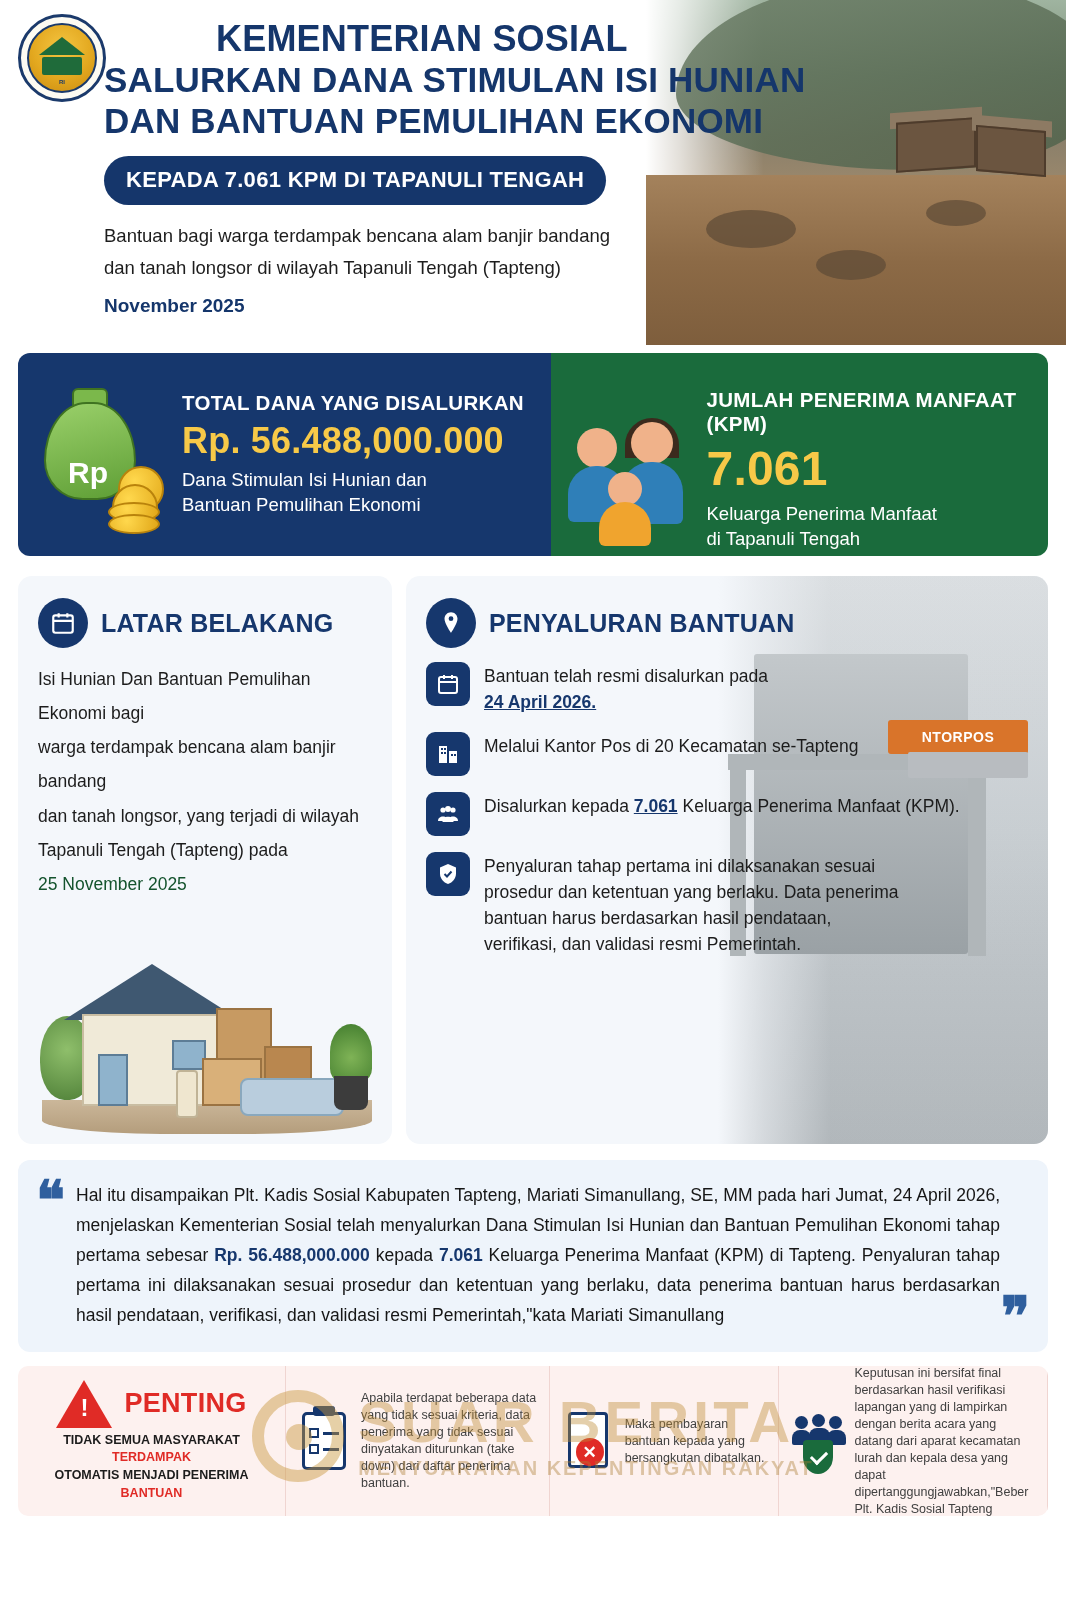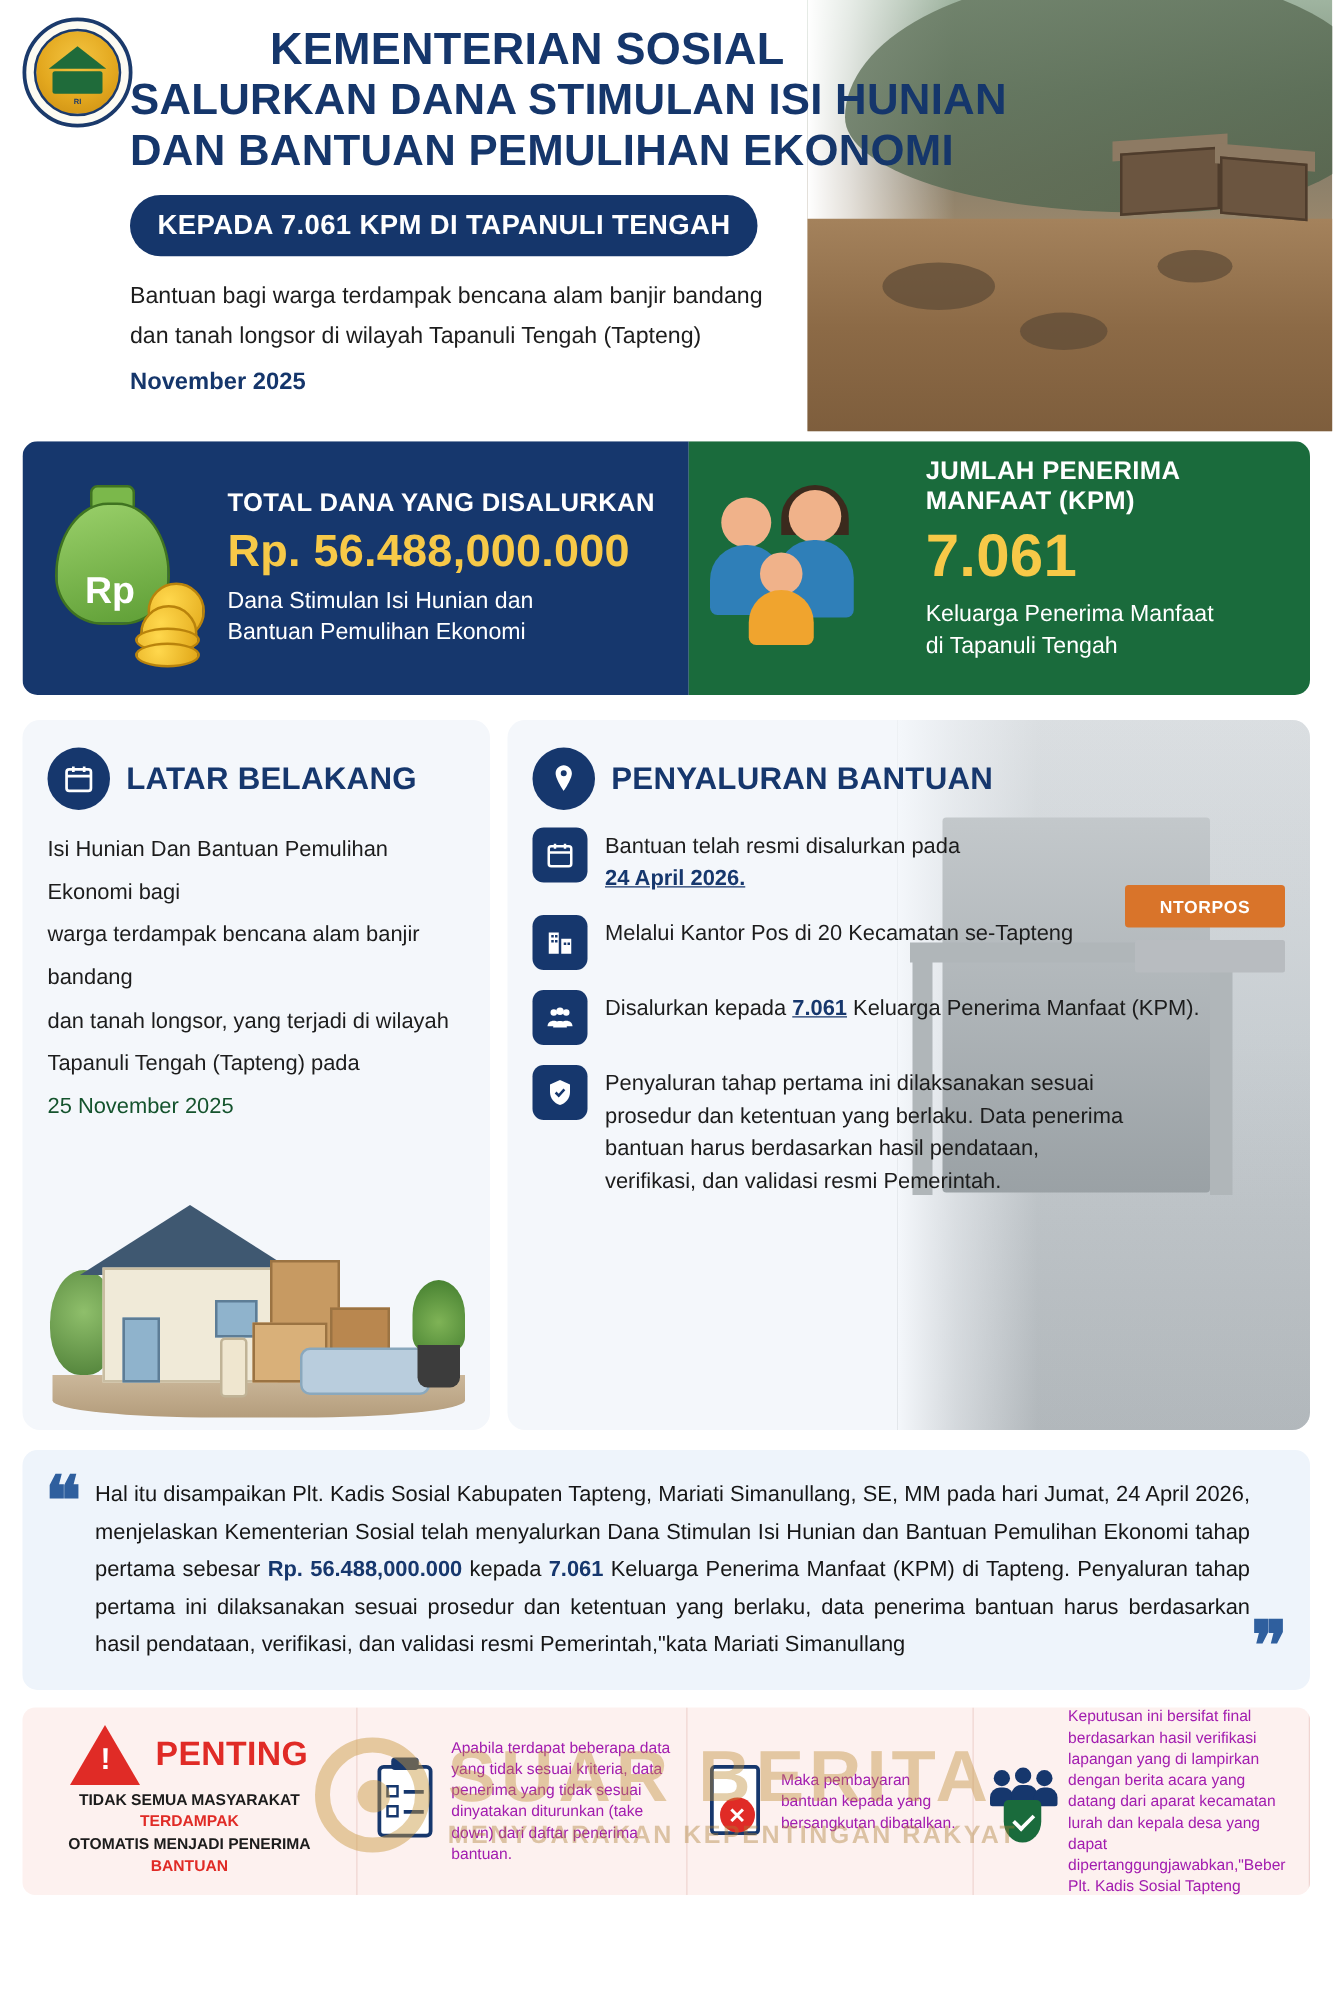--- a/index.html
+++ b/index.html
@@ -119,23 +119,22 @@
   }
   .stat-left {
     flex: 1.07;
     background: #16376d;
     display: flex; align-items: center;
     padding: 0 10px 0 18px;
   }
   .stat-right {
     flex: 1;
     background: #1a6b3c;
-    display: flex; align-items: center;
-    padding: 0 16px 16px 10px;
-    gap: 34px;
+    display: flex; align-items: flex-end;
+    padding: 0 16px 4px 10px;
   }
   .money-icon {
     width: 140px; height: 150px; position: relative; flex: 0 0 140px;
   }
   .bag {
     position: absolute; left: 8px; top: 22px;
     width: 92px; height: 98px;
     background: linear-gradient(165deg,#9ad06a,#5e9e35);
     border-radius: 46% 46% 42% 42% / 60% 60% 40% 40%;
     border: 2px solid #3f7321;
@@ -208,21 +207,21 @@
     width: 330px; height: 568px;
     background: linear-gradient(to right, rgba(244,247,251,1) 0%, rgba(244,247,251,0.55) 14%, rgba(244,247,251,0.05) 34%),
                 linear-gradient(to bottom, #d9dde0 0%, #c6ccd0 45%, #b9bfc3 70%, #aeb4b8 100%);
   }
   .kantor {
     position: absolute; left: 36px; top: 78px; width: 214px; height: 300px;
     background: linear-gradient(to bottom,#c3c8cb,#9aa1a5);
     border-radius: 3px;
   }
   .kantor-sign {
-    position:absolute; right: 20px; top: 132px; width: 128px; height: 34px;
+    position:absolute; right: 20px; top: 144px; width: 140px; height: 34px;
     background:#d9742a; border-radius: 3px; color:#fff; font-size: 14px;
     display:flex; align-items:center; justify-content:center; font-weight:bold;
     letter-spacing: .5px;
   }
   .kantor-sign2 {
     position:absolute; right: 20px; top: 176px; width: 120px; height: 26px;
     background:#b8bcc0; border-radius: 2px;
   }
   .kantor-post {
     position:absolute; background:#b0b6b9;
@@ -344,21 +343,21 @@
     color: #ffffff; font-size: 24px; font-weight: bold;
   }
   .penting-row { display:flex; align-items:center; gap: 12px; }
   .penting {
     font-size: 27px; font-weight: bold; color: #e02b26; letter-spacing: .3px;
   }
   .bt-note {
     font-size: 12.5px; font-weight: bold; color: #1c1c1c; text-align: center; line-height: 1.42;
   }
   .bt-note .red { color: #e02b26; }
-  .bt-txt { font-size: 12.5px; color: #a21caf; line-height: 1.36; }
+  .bt-txt { font-size: 12.5px; color: #404040; line-height: 1.36; }
   .bt-icon { flex: 0 0 56px; height: 62px; position: relative; }
   .clip {
     position:absolute; left: 6px; top: 2px; width: 44px; height: 58px;
     background:#ffffff; border: 3px solid #16376d; border-radius: 5px;
   }
   .clip-top {
     position:absolute; left: 17px; top: -4px; width: 22px; height: 10px;
     background:#16376d; border-radius: 3px;
   }
   .clip-chk { position:absolute; left: 13px; width: 10px; height: 10px; border: 2px solid #16376d; }

